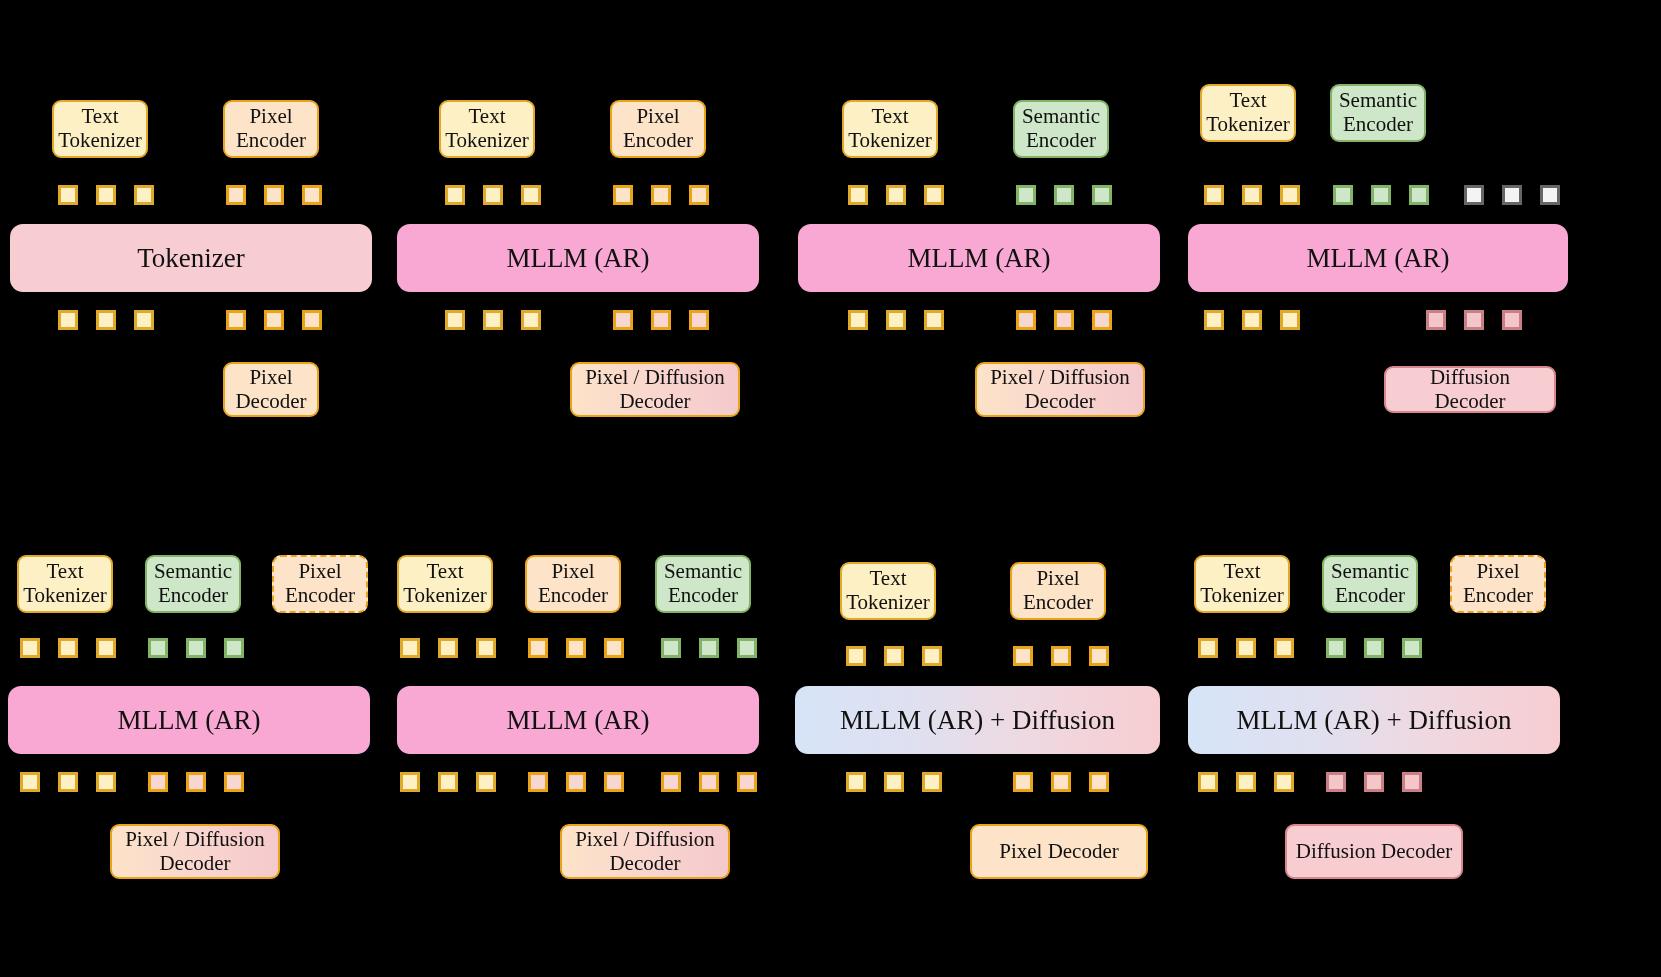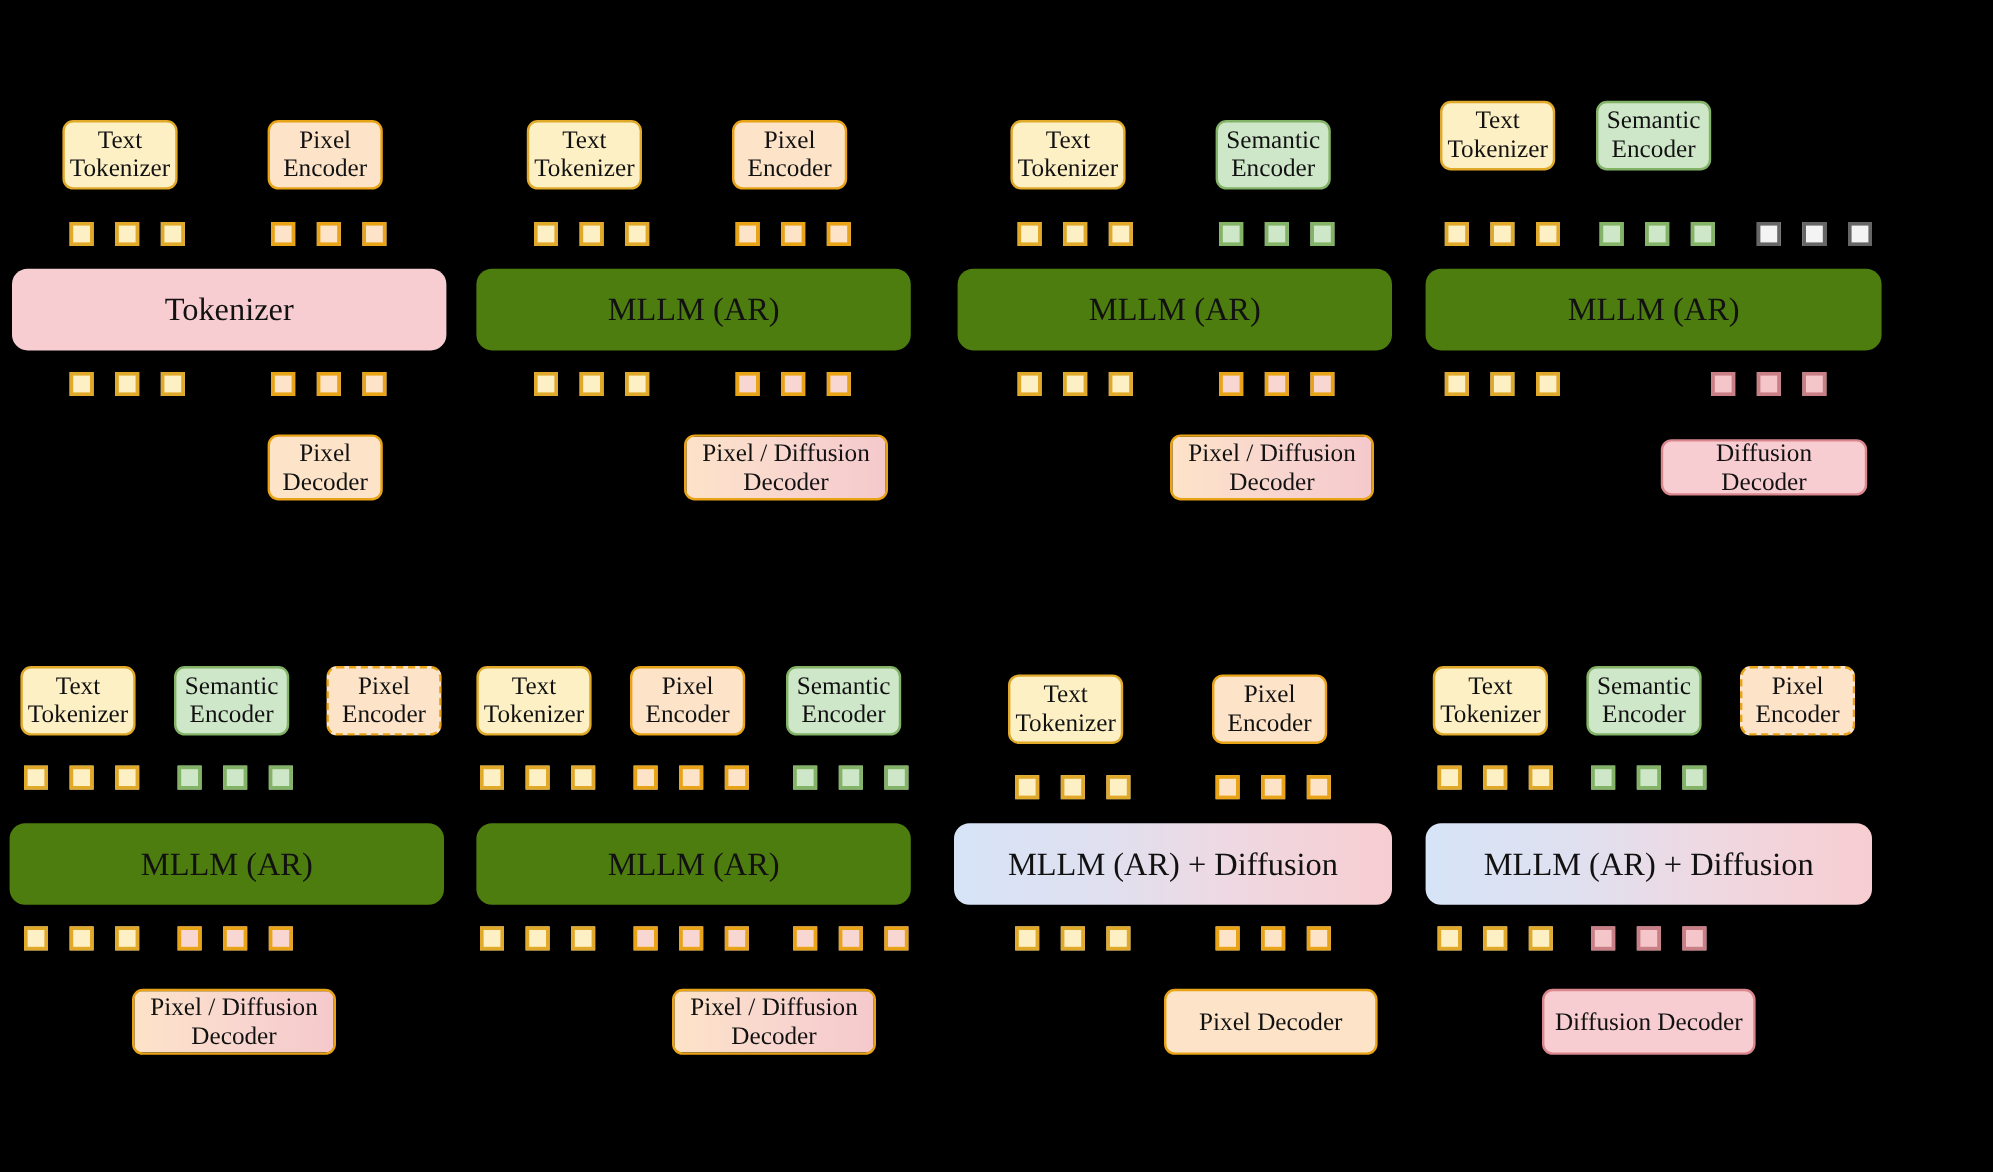--- a/index.html
+++ b/index.html
@@ -55,21 +55,21 @@
     position: absolute;
     box-sizing: border-box;
     border-radius: 13px;
     display: flex;
     align-items: center;
     justify-content: center;
     font-size: 27px;
     color: #111111;
   }
   .bar-diffusion { background: #f7cdd1; }
-  .bar-mllm      { background: #4d7c0f; }
+  .bar-mllm      { background: #f9a8d4; }
   .bar-mixed     { background: linear-gradient(90deg,#d6e4f7 0%, #dfe0f0 33%, #eed9e2 62%, #f7cdd1 100%); }
 
   
   .tok {
     position: absolute;
     box-sizing: border-box;
     width: 20px;
     height: 20px;
   }
   .t-yellow { background: #fdf0c4; border: 3px solid #e0a92a; }

